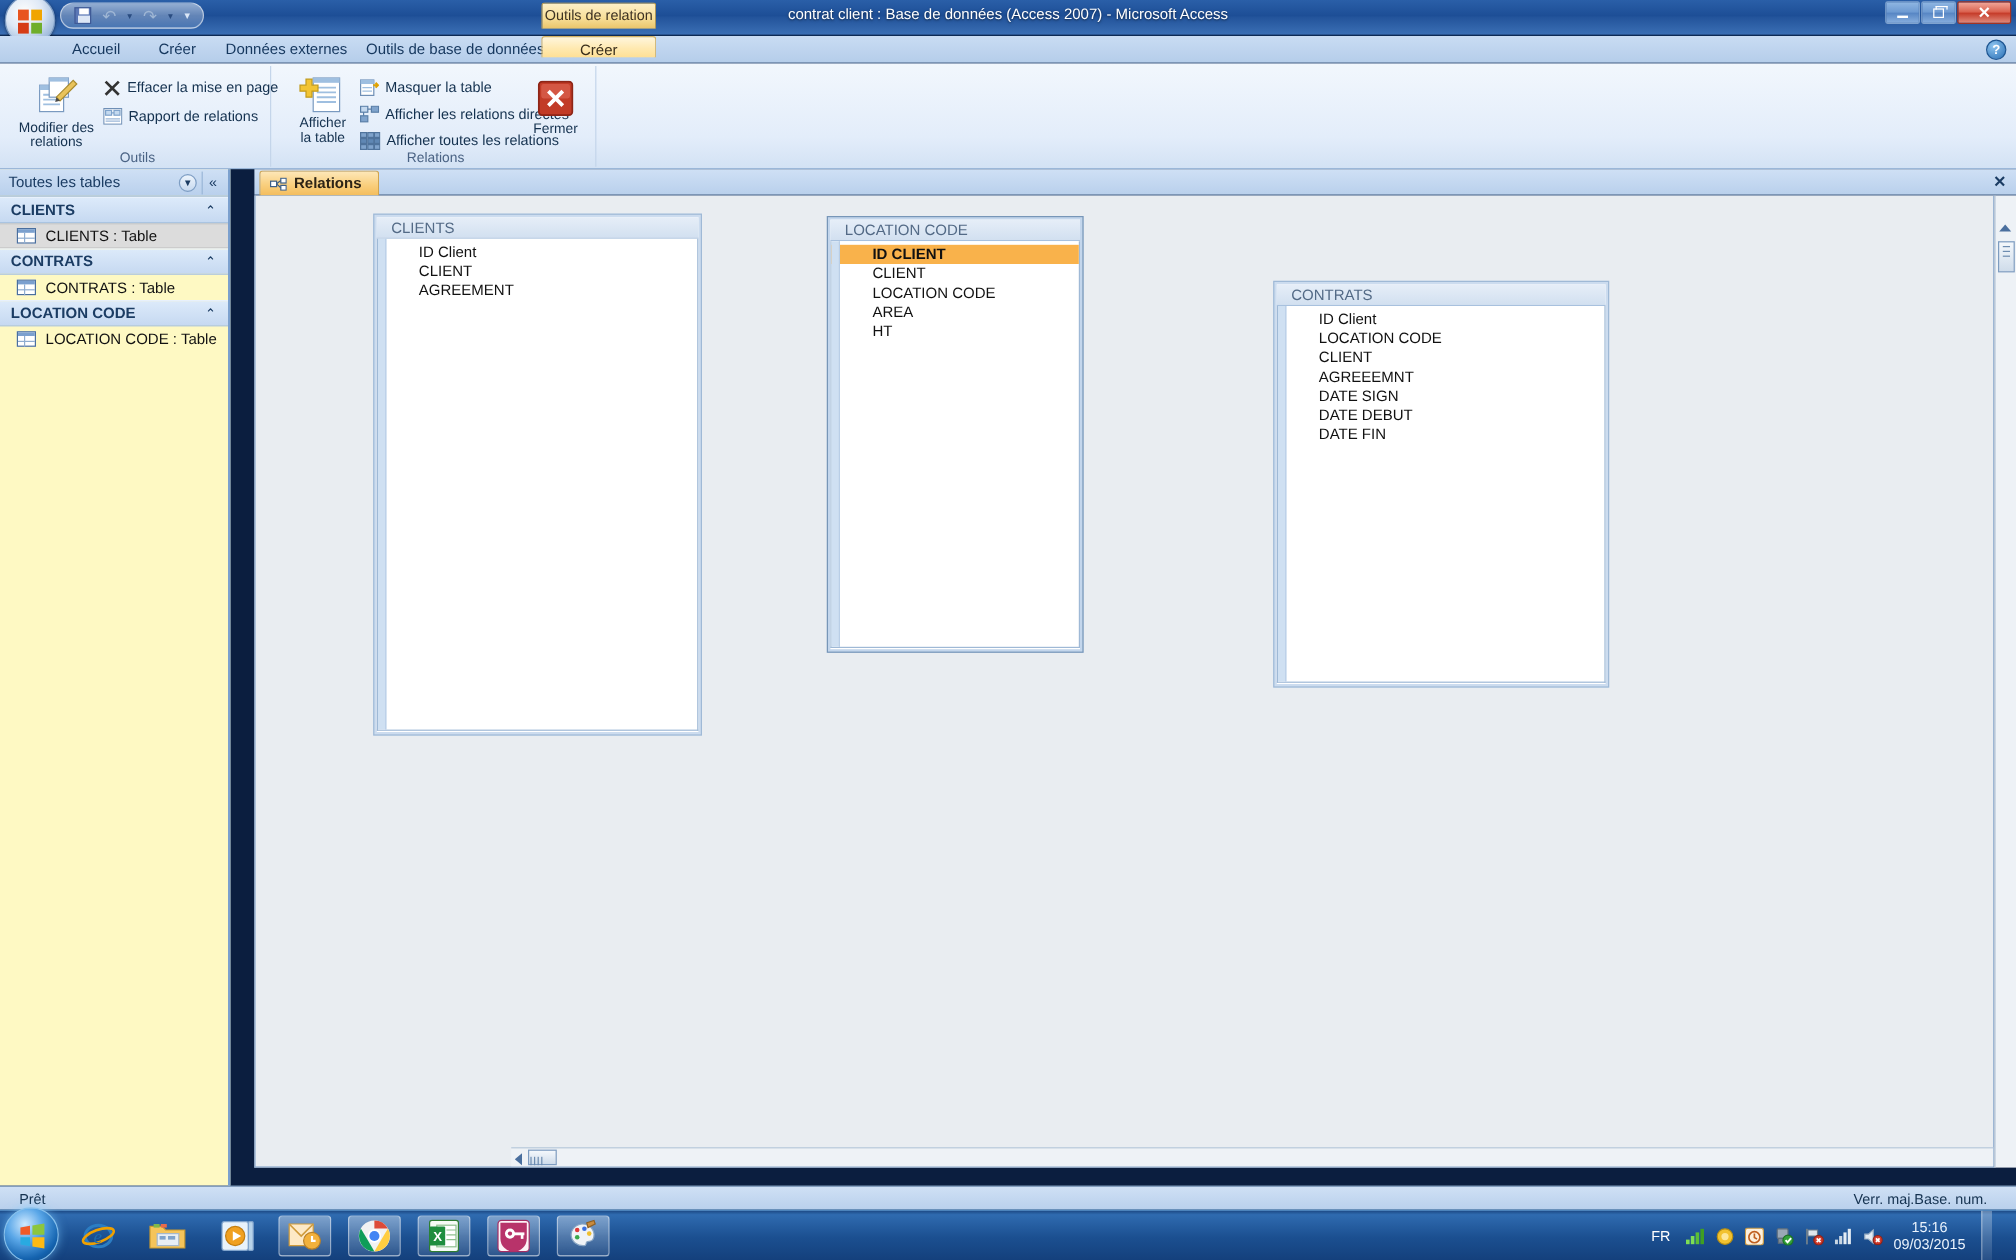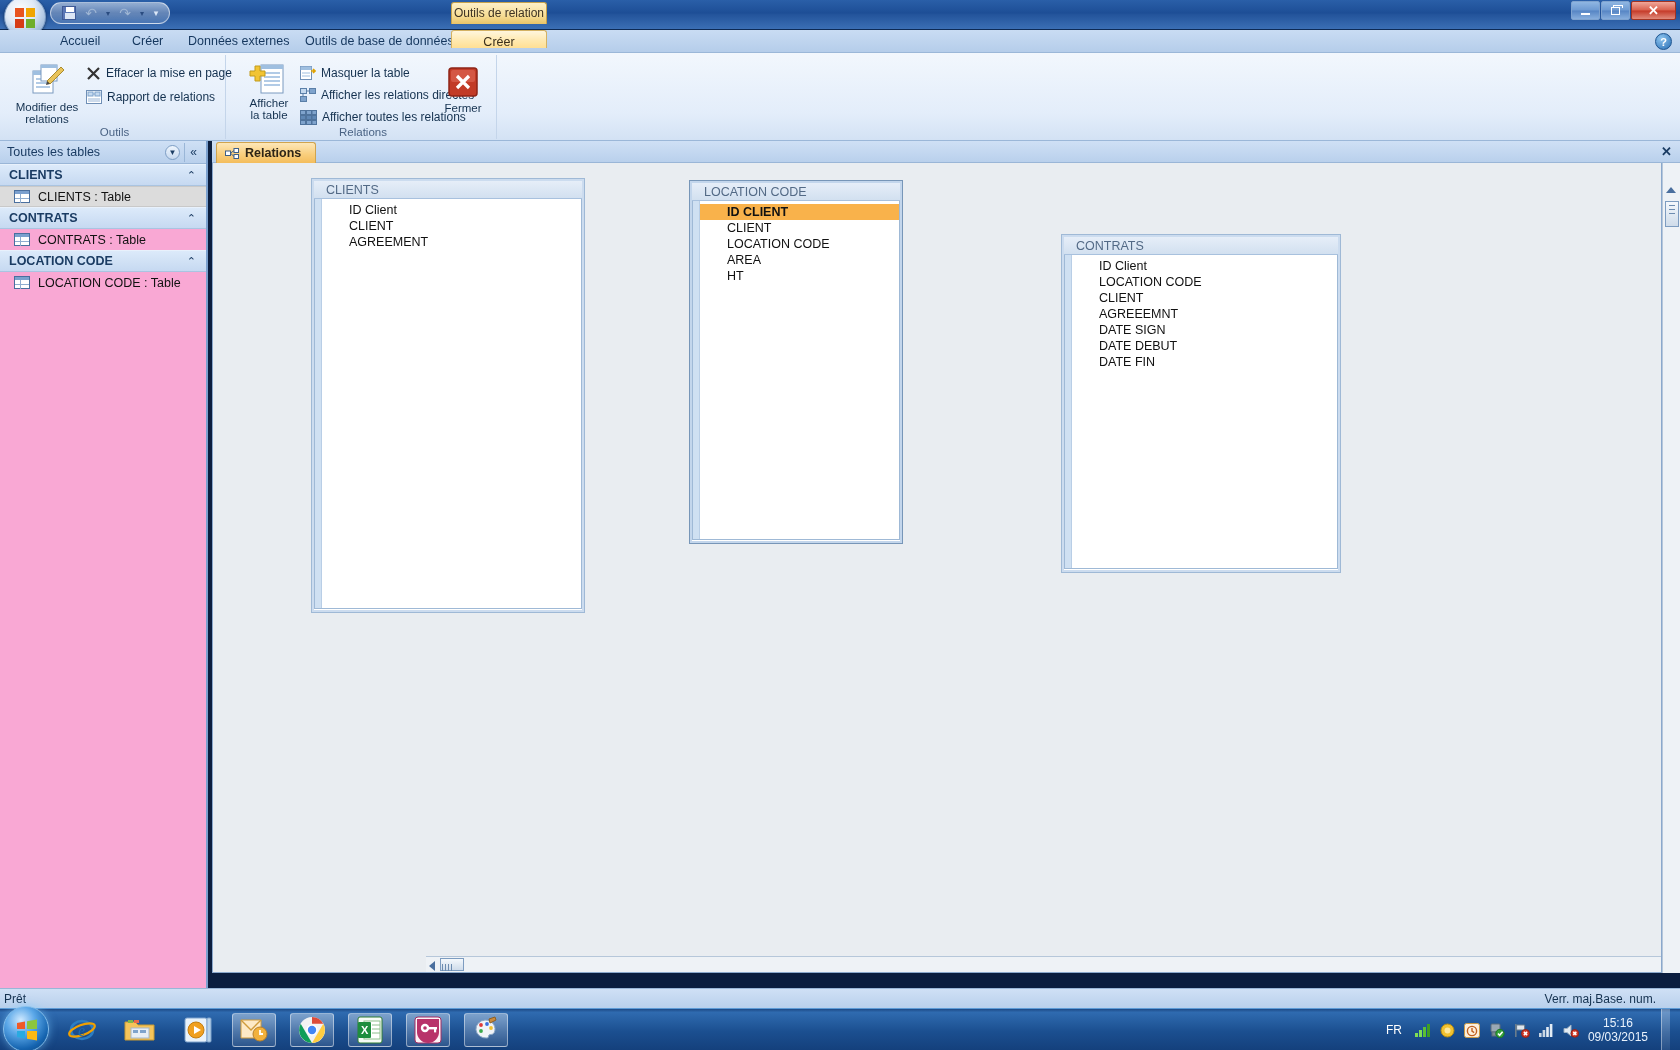--- a/index.html
+++ b/index.html
@@ -130,22 +130,22 @@
   .sm-item {
     position: absolute; display: flex; gap: 5px;
     font-size: 12px; color: #14314f; cursor: default; white-space: nowrap;
   }
 
   
   .ico { display: inline-block; position: relative; }
 
   
   .navpane {
-    position: absolute; left: 0; top: 141px; width: 208px; height: 847px;
-    background: #f9a8d4; border-right: 2px solid #7ba0ce;
+    position: absolute; left: 0; top: 141px; width: 192px; height: 847px;
+    background: #fef9c3; border-right: 2px solid #7ba0ce;
   }
   .nav-head {
     height: 23px; background: linear-gradient(to bottom, #cfe0f5, #b9d0ec);
     border-bottom: 1px solid #9ab6d7;
     display: flex; align-items: center; padding-left: 7px;
     font-size: 12.5px; color: #1b3c63; position: relative;
   }
   .nav-head .dd {
     position: absolute; right: 26px; top: 4px; width: 15px; height: 15px;
     border: 1px solid #7e9ec4; border-radius: 50%;
@@ -270,21 +270,21 @@
   .hscroll .thumb i{display:inline-block;width:1px;height:7px;background:#6d8cb0;margin:2px 1px 0;}
 
   
   .statusbar {
     position: absolute; left: 0; bottom: 42px; width: 1680px; height: 20px;
     background: linear-gradient(to bottom,#cfe0f5 0%, #b9d0ec 100%);
     border-top: 1px solid #9ab6d7;
     display: flex; align-items: center;
     font-size: 12px; color: #14314f;
   }
-  .statusbar .left { padding-left: 4px; }
+  .statusbar .left { padding-left: 16px; }
   .statusbar .right { margin-left: auto; display: flex; padding-right: 24px; }
 
   
   .taskbar {
     position: absolute; left: 0; bottom: 0; width: 1680px; height: 42px;
     background: linear-gradient(to bottom, #1d4a86 0%, #2f6bb0 8%, #1b4f90 55%, #14407c 100%);
     border-top: 1px solid #5d9bd6;
   }
   .start-orb {
     position: absolute; left: 3px; top: -3px; width: 46px; height: 46px;
@@ -298,21 +298,21 @@
     display: flex; align-items: center; justify-content: center;
     cursor: default;
   }
   .tb-item.boxed {
     background: linear-gradient(to bottom, rgba(255,255,255,.38), rgba(255,255,255,.10));
     border: 1px solid rgba(255,255,255,.45);
     border-radius: 3px;
   }
   .tray {
     position: absolute; right: 0; top: 0; height: 42px;
-    display: flex; align-items: center; gap: 9px; padding-right: 10px;
+    display: flex; align-items: center; gap: 9px; padding-right: 20px;
     font-size: 11.5px; color: #eaf3fd;
   }
   .tray .clock { text-align: center; line-height: 14px; font-size: 12px; }
   .showdesk {
     width: 9px; height: 42px; margin-left: 4px;
     background: linear-gradient(to bottom, rgba(255,255,255,.30), rgba(255,255,255,.08));
     border-left: 1px solid rgba(255,255,255,.4);
   }
   .lang-ind { font-size: 12px; color: #fff; margin-right: 4px; }
 
@@ -349,20 +349,21 @@
     <div class="qat-btn" style="width:10px">
       <span class="caret-sm">▾</span>
     </div>
     <div class="qat-btn" style="width:14px">
       <span class="qat-drop">▾</span>
     </div>
   </div>
 
   <div class="context-tab-label">Outils de relation</div>
 
+  <div class="win-title">contrat client : Base de données (Access 2007) - Microsoft Access</div>
 
   <div class="win-btns">
     <div class="wbtn">
       <span class="min-bar"></span>
     </div>
     <div class="wbtn">
       <span class="rest-sq"></span>
     </div>
     <div class="wbtn close">✕</div>
   </div>

